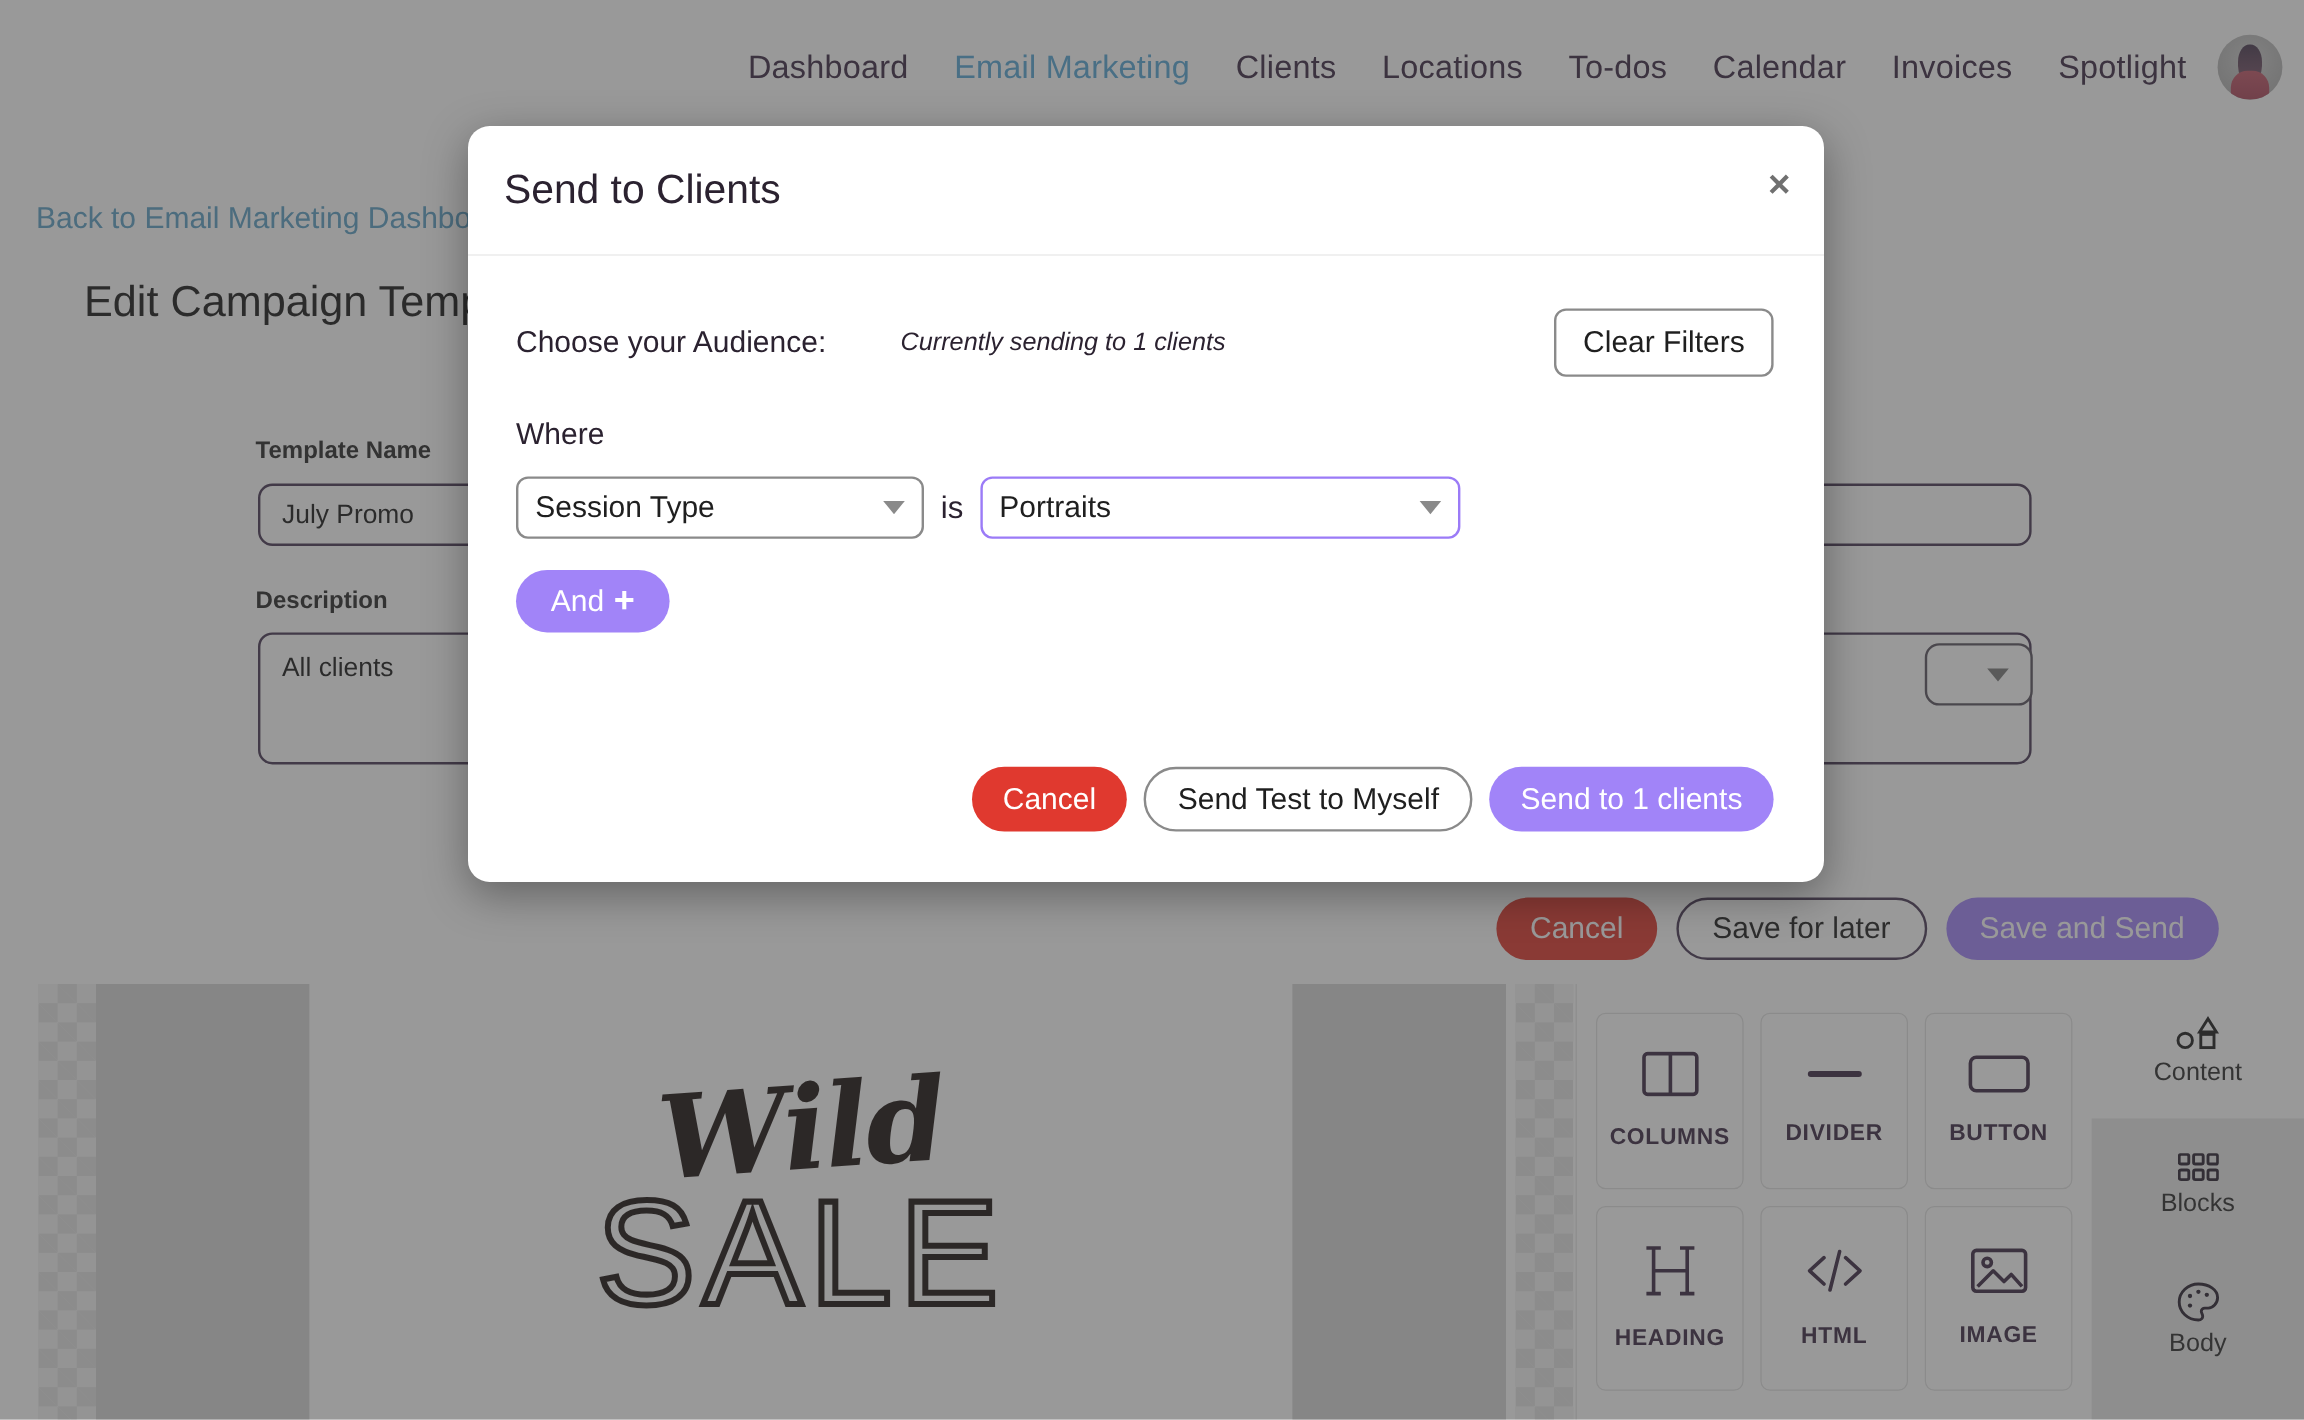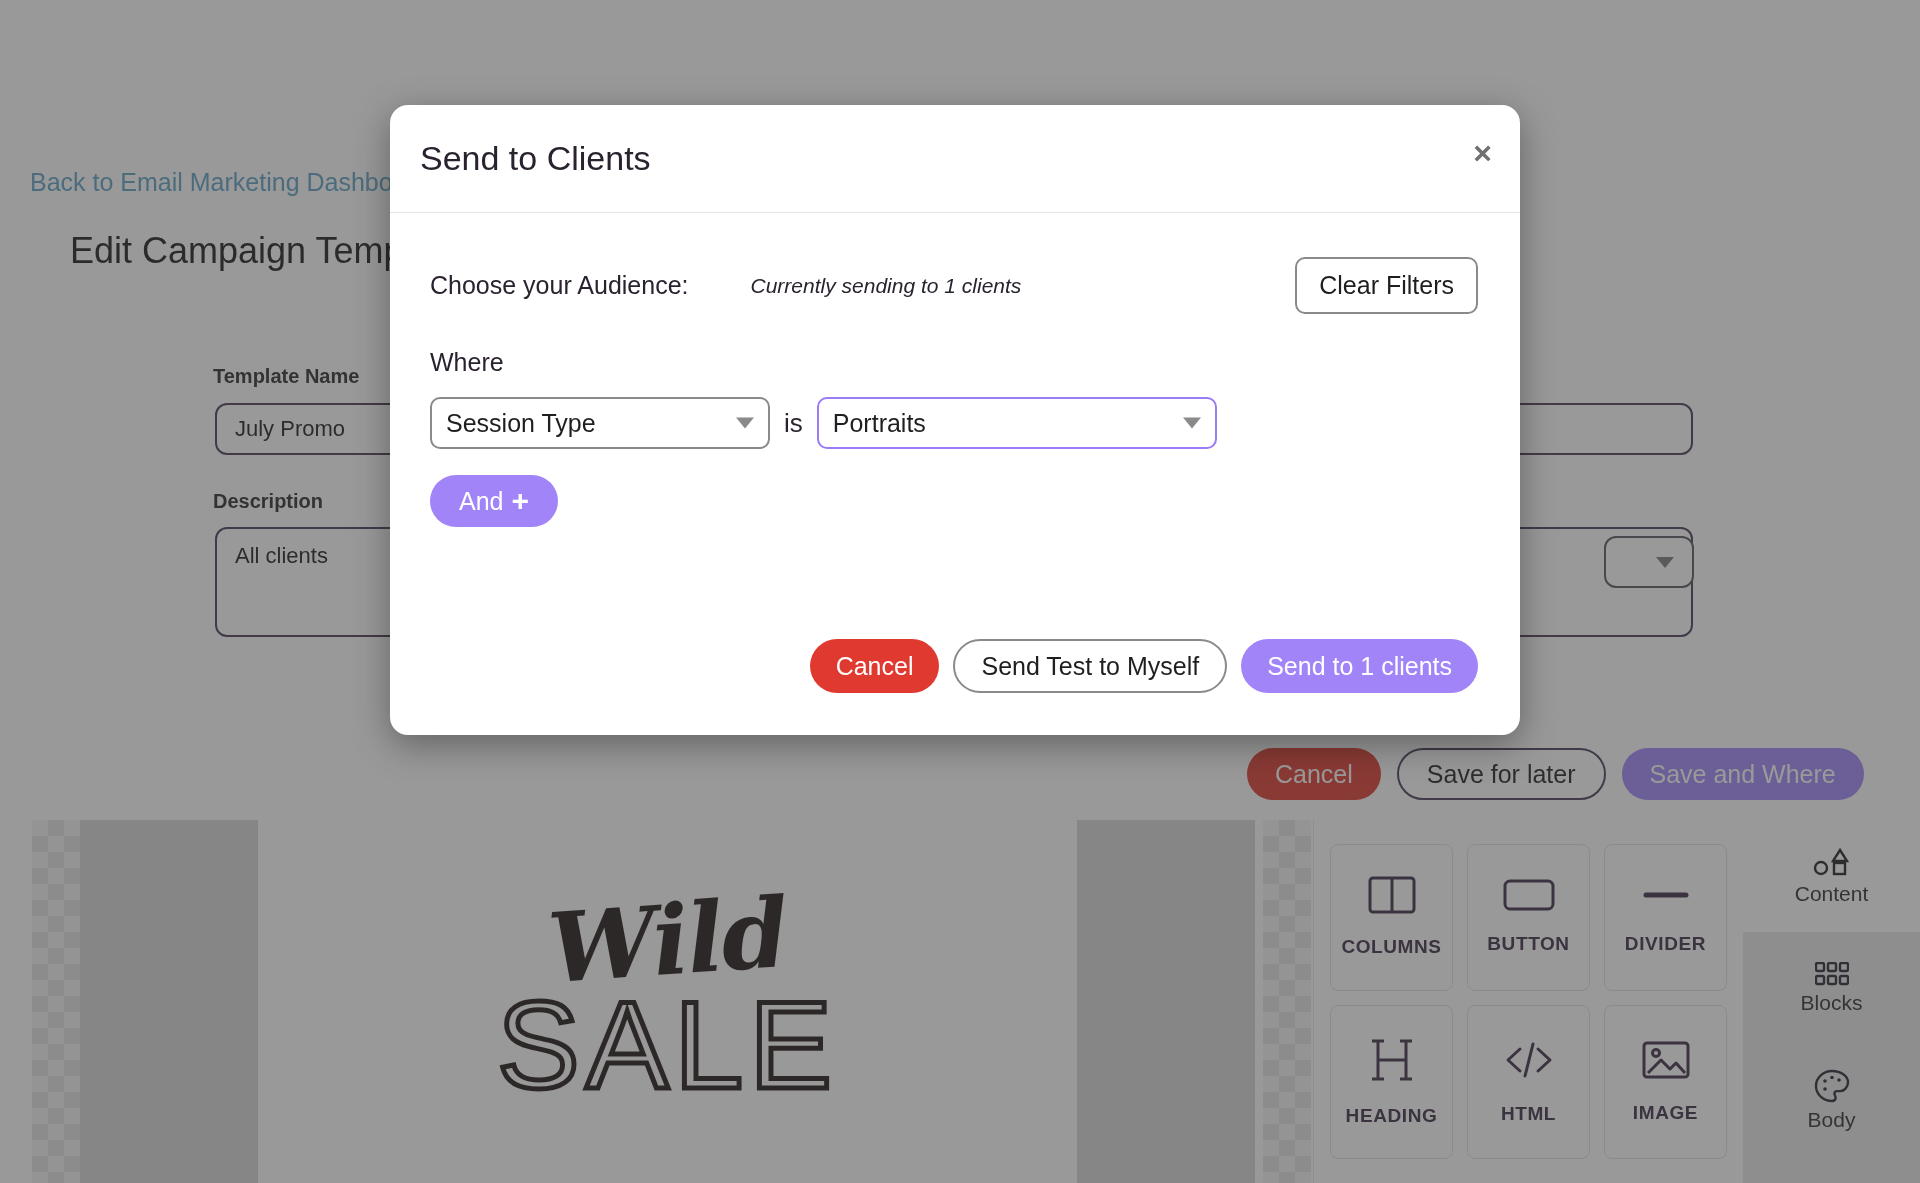--- a/index.html
+++ b/index.html
@@ -214,38 +214,51 @@
   }
   .m-cancel { background: #e0392f; color: #ffffff; }
   .m-test { background: #ffffff; color: #1f1f1f; border: 2px solid #8a8a8a; }
   .m-send { background: #a184f8; color: #ffffff; }
 </style>
 </head>
 <body>
 
 <div id="page">
 
+  <div class="topnav">
+    <div class="navlist">
+      <div class="navitem">Dashboard</div>
+      <div class="navitem active">Email Marketing</div>
+      <div class="navitem">Clients</div>
+      <div class="navitem">Locations</div>
+      <div class="navitem">To-dos</div>
+      <div class="navitem">Calendar</div>
+      <div class="navitem">Invoices</div>
+      <div class="navitem">Spotlight</div>
+    </div>
+    <div class="avatar"></div>
+  </div>
 
   <div class="backlink">Back to Email Marketing Dashboard</div>
   <div class="pagetitle">Edit Campaign Template</div>
 
   <div class="field-label" style="left:213px; top:365px;">Template Name</div>
   <div class="field-box" style="left:215px; top:403px; width:1478px; height:52px; align-items:center;">July Promo</div>
 
   <div class="field-label" style="left:213px; top:490px;">Description</div>
   <div class="field-box" style="left:215px; top:527px; width:1478px; height:110px;">All clients</div>
 
   <div class="field-box sel" style="left:1604px; top:536px; width:90px; height:52px;">
     <span class="caret-bg"></span>
   </div>
 
   <div class="btm-actions">
     <button class="btn btn-red">Cancel</button>
     <button class="btn btn-outline">Save for later</button>
-    <button class="btn btn-purple">Save and Where</button>
+    <button class="btn btn-purple">Save and Send</button>
   </div>
 
   <div class="editor">
     <div class="checker"></div>
     <div class="canvas-col l"></div>
     <div class="canvas-main">
       <div class="wild-wrap">
         <div class="wild">Wild</div>
         <div class="sale">SALE</div>
       </div>
@@ -261,34 +274,34 @@
         <svg width="48" height="38" viewBox="0 0 48 38">
             <rect x="2" y="2" width="44" height="34" rx="3" fill="none" stroke="#3d2b45" stroke-width="3"></rect>
             <line x1="24" y1="2" x2="24" y2="36" stroke="#3d2b45" stroke-width="3"></line>
           </svg>
       </span>
       <span class="lbl">COLUMNS</span>
     </div>
 
     <div class="pcard">
       <span>
+        <svg width="46" height="32" viewBox="0 0 46 32">
+            <line x1="3" y1="16" x2="43" y2="16" stroke="#3d2b45" stroke-width="5" stroke-linecap="round"></line>
+          </svg>
+      </span>
+      <span class="lbl">DIVIDER</span>
+    </div>
+
+    <div class="pcard">
+      <span>
         <svg width="52" height="32" viewBox="0 0 52 32">
             <rect x="2" y="2" width="48" height="28" rx="5" fill="none" stroke="#3d2b45" stroke-width="3"></rect>
           </svg>
       </span>
       <span class="lbl">BUTTON</span>
-    </div>
-
-    <div class="pcard">
-      <span>
-        <svg width="46" height="32" viewBox="0 0 46 32">
-            <line x1="3" y1="16" x2="43" y2="16" stroke="#3d2b45" stroke-width="5" stroke-linecap="round"></line>
-          </svg>
-      </span>
-      <span class="lbl">DIVIDER</span>
     </div>
 
     <div class="pcard">
       <span>
         <svg width="44" height="46" viewBox="0 0 44 46">
           <line x1="8" y1="4" x2="8" y2="42" stroke="#3d2b45" stroke-width="3"></line>
           <line x1="36" y1="4" x2="36" y2="42" stroke="#3d2b45" stroke-width="3"></line>
           <line x1="8" y1="23" x2="36" y2="23" stroke="#3d2b45" stroke-width="3"></line>
           <line x1="2" y1="4" x2="14" y2="4" stroke="#3d2b45" stroke-width="3"></line>
           <line x1="2" y1="42" x2="14" y2="42" stroke="#3d2b45" stroke-width="3"></line>

